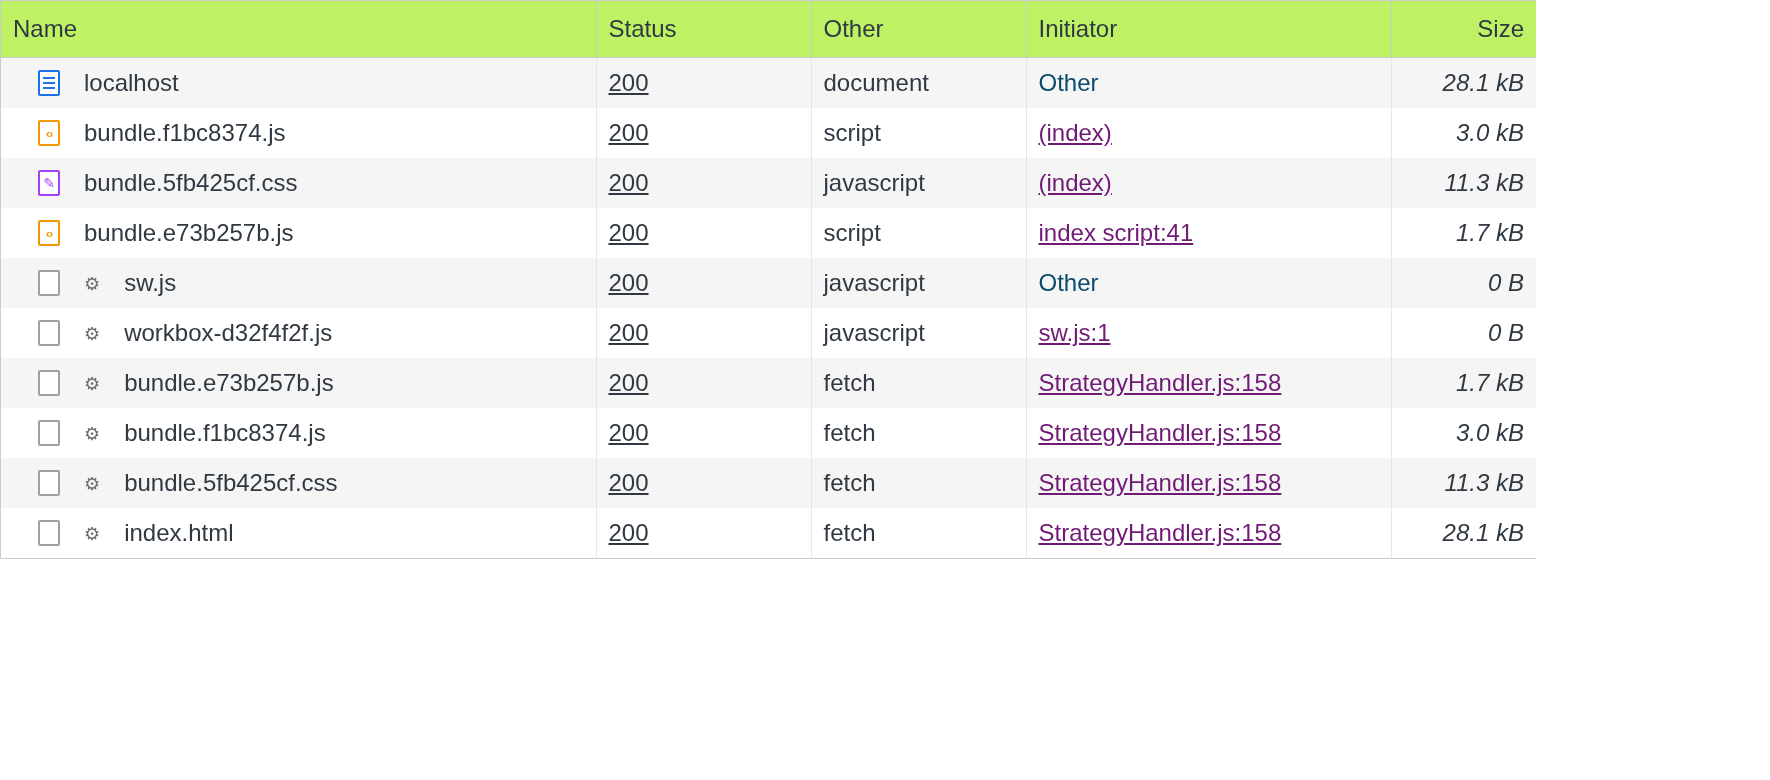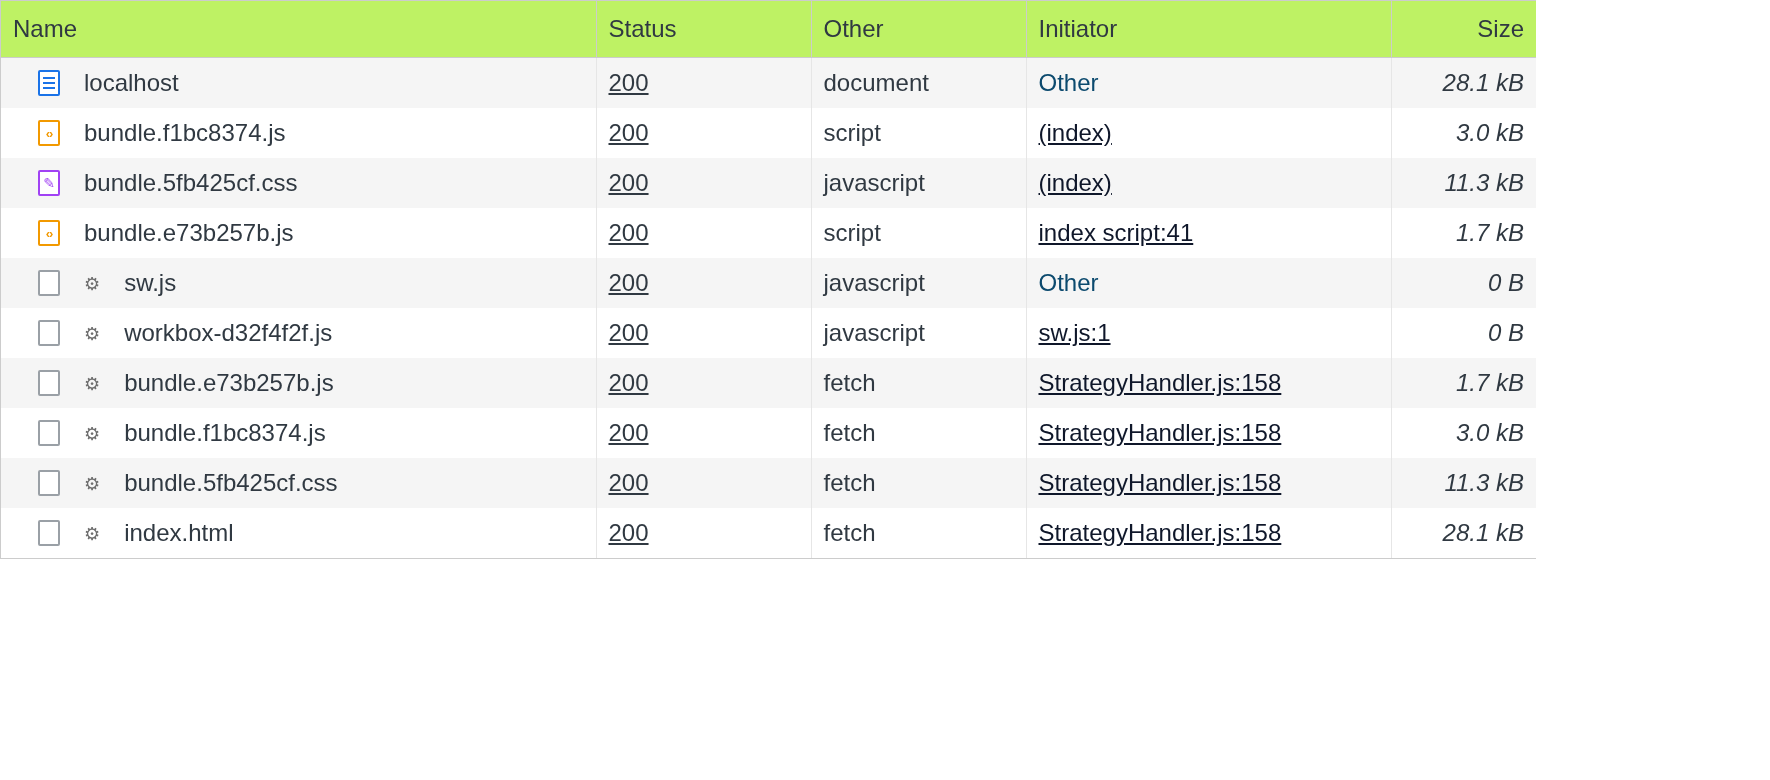--- a/index.html
+++ b/index.html
@@ -116,21 +116,21 @@
   .gear {
     display: inline-block;
     font-size: 18px;
     color: #6e6e6e;
     line-height: 1;
     position: relative;
     top: 1px;
   }
   .initiator-link {
     text-decoration: underline;
-    color: #0f172a;
+    color: #701a75;
     cursor: pointer;
   }
   .initiator-other {
     color: #0c4a6e;
   }
 </style>
 </head>
 <body>
 
 <div class="panel">

